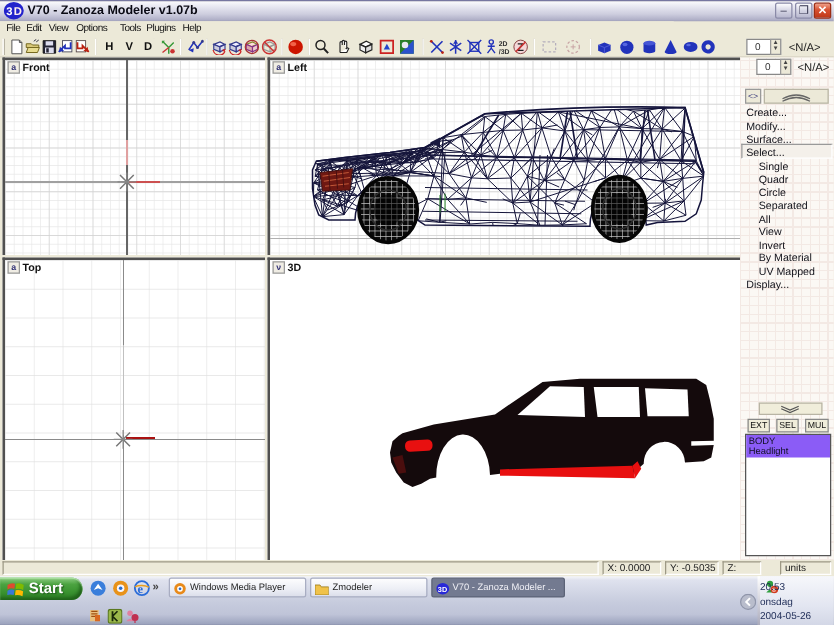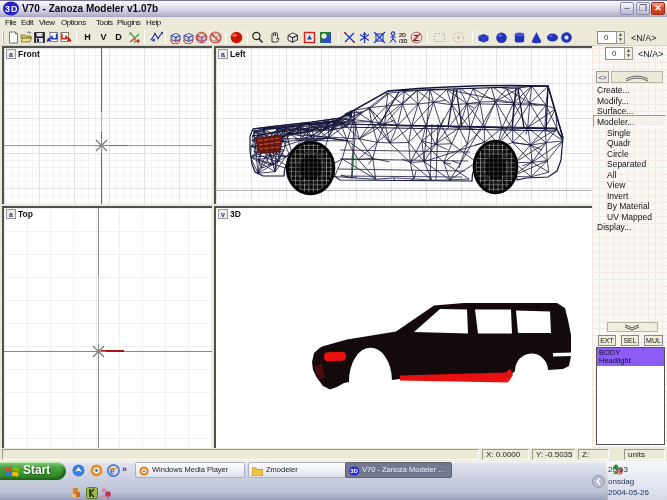--- a/index.html
+++ b/index.html
@@ -338,21 +338,21 @@
  <div class="abs" style="left:19px;top:25px;width:52px;height:12px;background:#ece9d8;border:1px solid #b8b4a4">
    <svg width="50" height="10">
         <path d="M14 7 Q25 1 36 7" fill="none" stroke="#666" stroke-width="1"></path>
         <path d="M14 9 Q25 3 36 9" fill="none" stroke="#666" stroke-width="1"></path>
       </svg>
  </div>
  <div class="ritem" style="top:39px">Create...</div>
  <div class="ritem" style="top:50px">Modify...</div>
  <div class="ritem" style="top:60px">Surface...</div>
  <div class="abs" style="left:1px;top:69px;width:73px;height:12px;background:#f4f0ea;border:1px solid;border-color:#999 #fff #fff #999"></div>
- <div class="ritem" style="top:71px">Modeler...</div>
+ <div class="ritem" style="top:71px">Select...</div>
  <div class="rsub" style="top:82px">Single</div>
  <div class="rsub" style="top:92px">Quadr</div>
  <div class="rsub" style="top:103px">Circle</div>
  <div class="rsub" style="top:113px">Separated</div>
  <div class="rsub" style="top:124px">All</div>
  <div class="rsub" style="top:134px">View</div>
  <div class="rsub" style="top:145px">Invert</div>
  <div class="rsub" style="top:155px">By Material</div>
  <div class="rsub" style="top:166px">UV Mapped</div>
  <div class="ritem" style="top:176px">Display...</div>
@@ -404,21 +404,21 @@
     </svg>
  <span class="abs" style="left:122px;top:3px;font-size:9px;font-weight:bold;color:#444">»</span>
  <div class="tbtn" style="left:135px;width:110px">
    <svg class="abs" style="left:3px;top:3px" width="10" height="10" viewBox="0 0 10 10">
         <circle cx="5" cy="5" r="4.6" fill="#e88a1a"></circle>
         <circle cx="5" cy="5" r="2.3" fill="#fff"></circle>
         <circle cx="5" cy="5" r="1.1" fill="#2a6ccc"></circle>
       </svg>
    <span style="margin-left:16px">Windows Media Player</span>
  </div>
- <div class="tbtn" style="left:248px;width:110px">
+ <div class="tbtn" style="left:248px;width:94px">
    <svg class="abs" style="left:3px;top:3.5px" width="11" height="9" viewBox="0 0 11 9">
         <path d="M0 1h4l1 1.5h6V9H0Z" fill="#f0c24a" stroke="#a08020" stroke-width="0.7"></path>
       </svg>
    <span style="margin-left:17px">Zmodeler</span>
  </div>
  <div class="tbtn" style="left:345px;width:107px;background:#737a90;border-color:#5c6377;color:#f0f0f6">
    <svg class="abs" style="left:3px;top:3px" width="11" height="10" viewBox="0 0 17 15">
         <ellipse cx="8" cy="7.5" rx="8" ry="7" fill="#2828d8"></ellipse>
         <text x="2" y="11" font-size="9" font-weight="bold" fill="#fff" font-family="Liberation Sans">3D</text>
       </svg>

